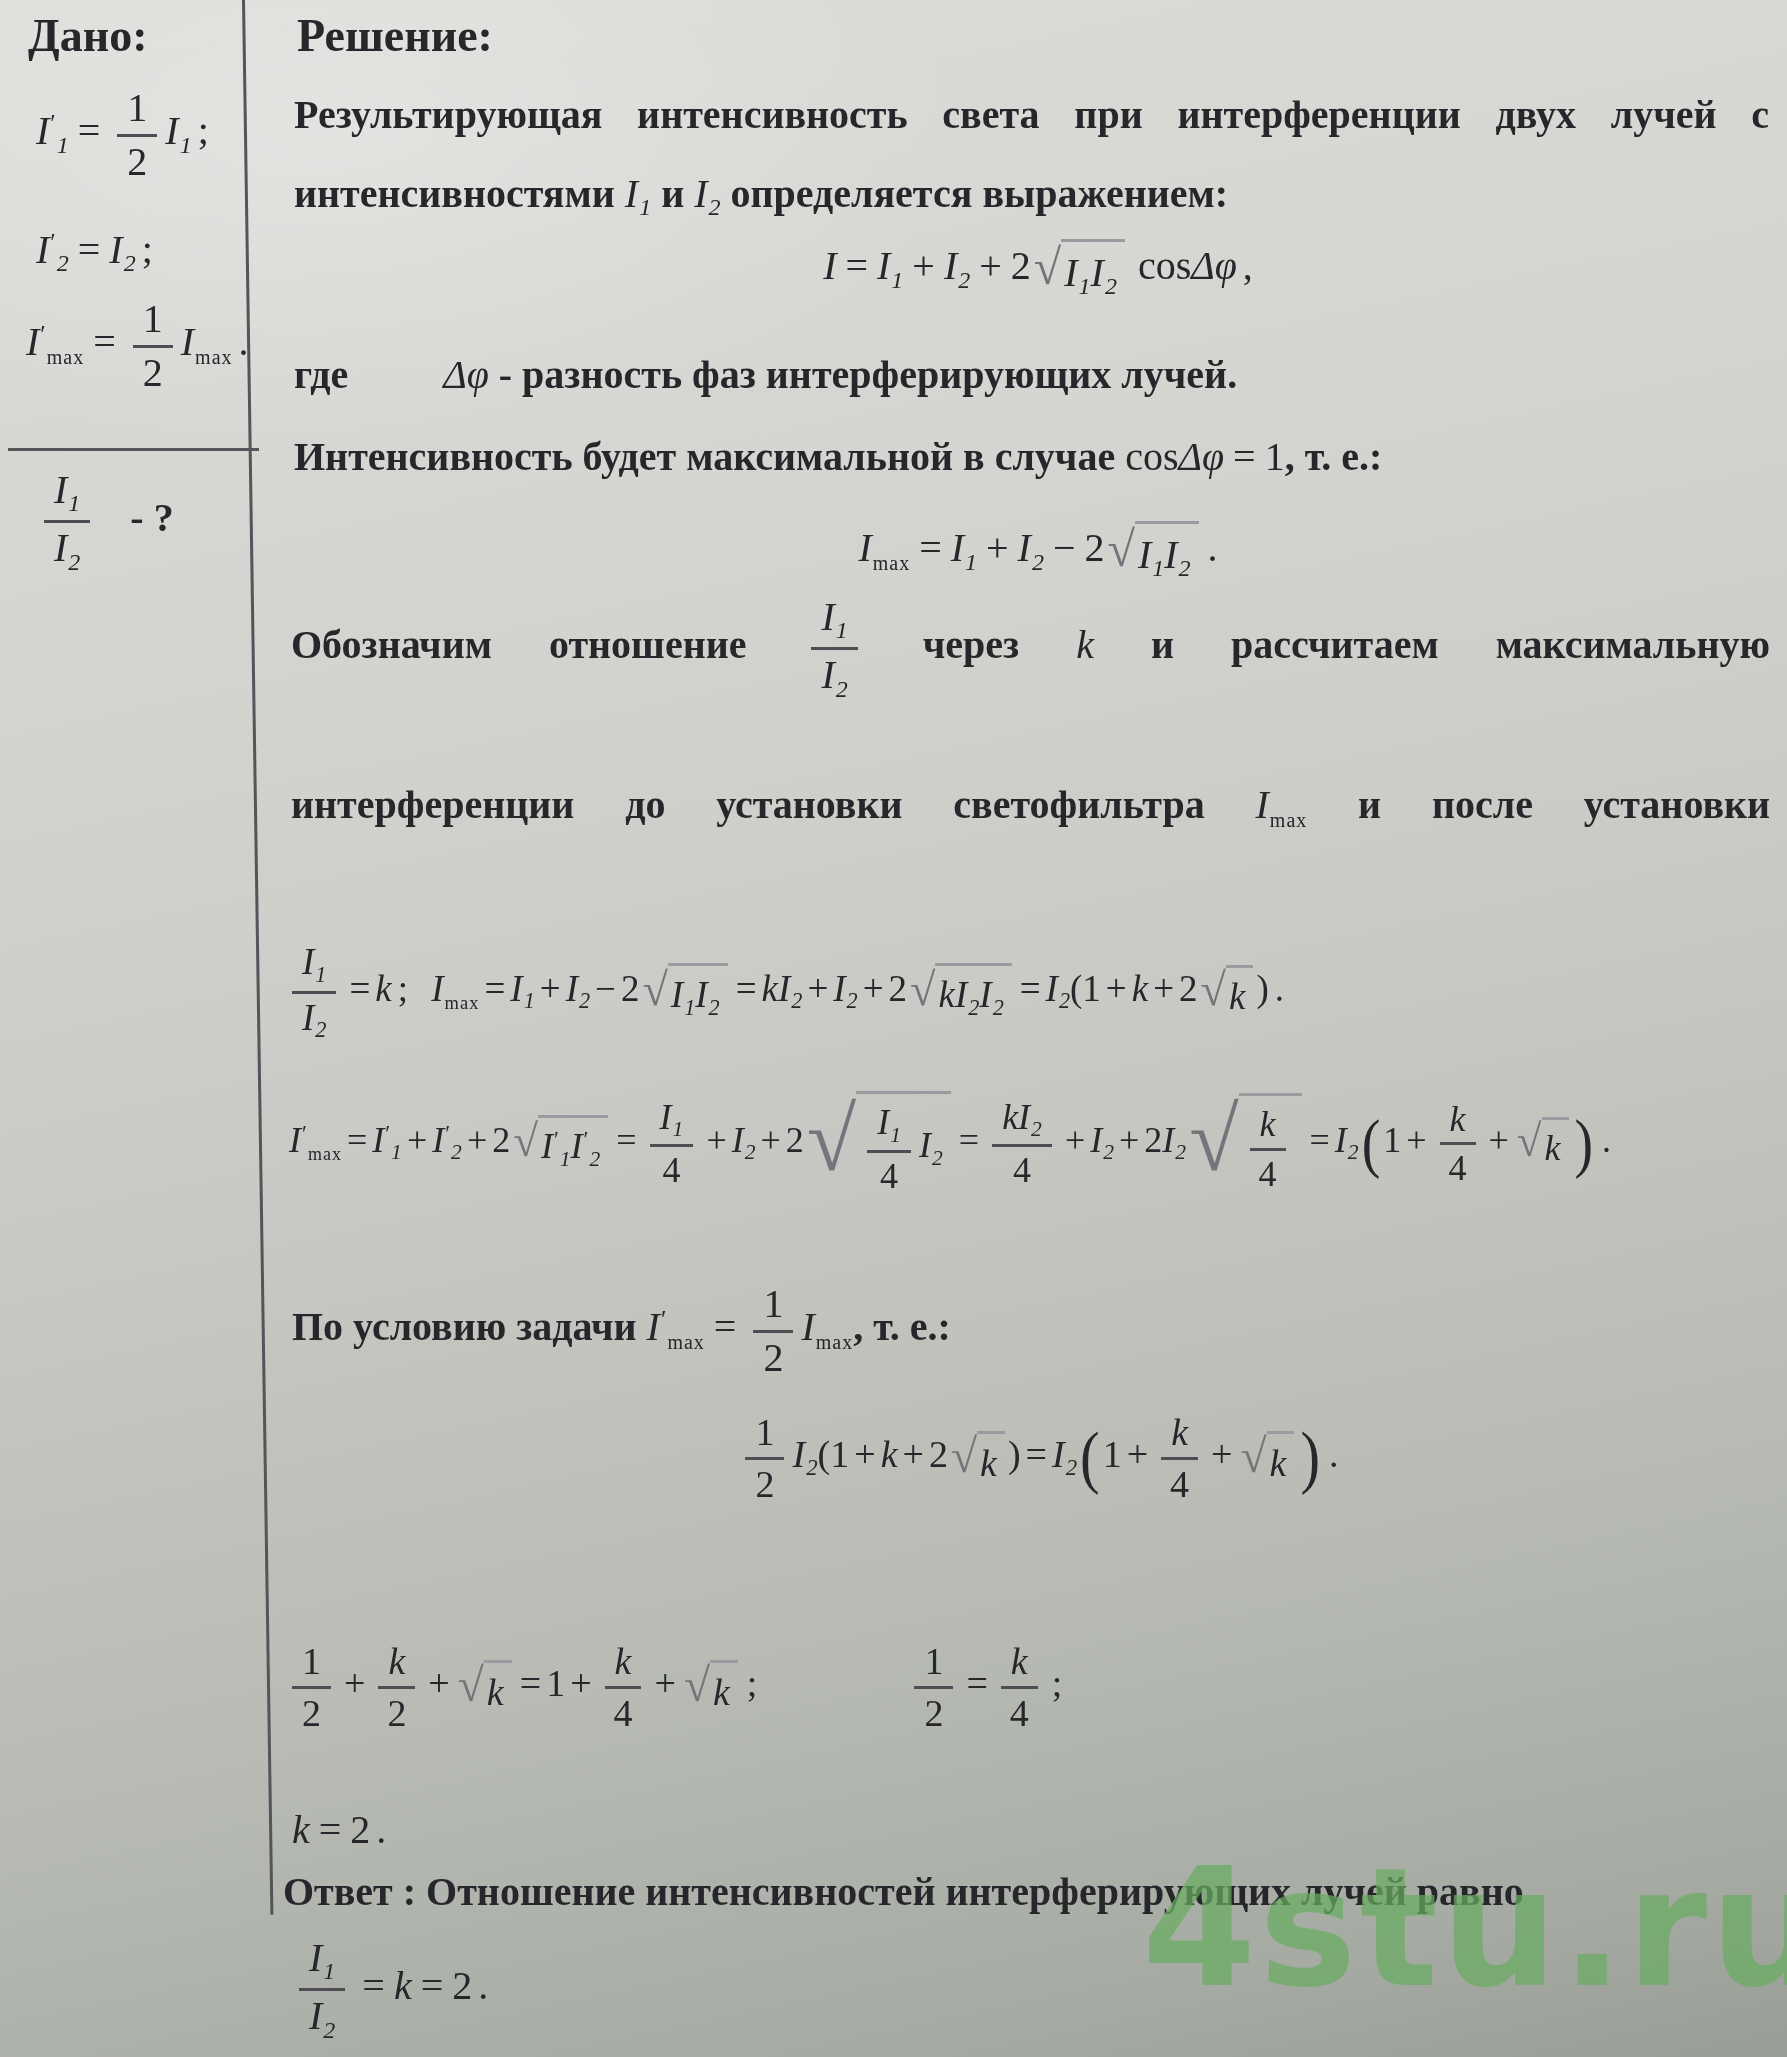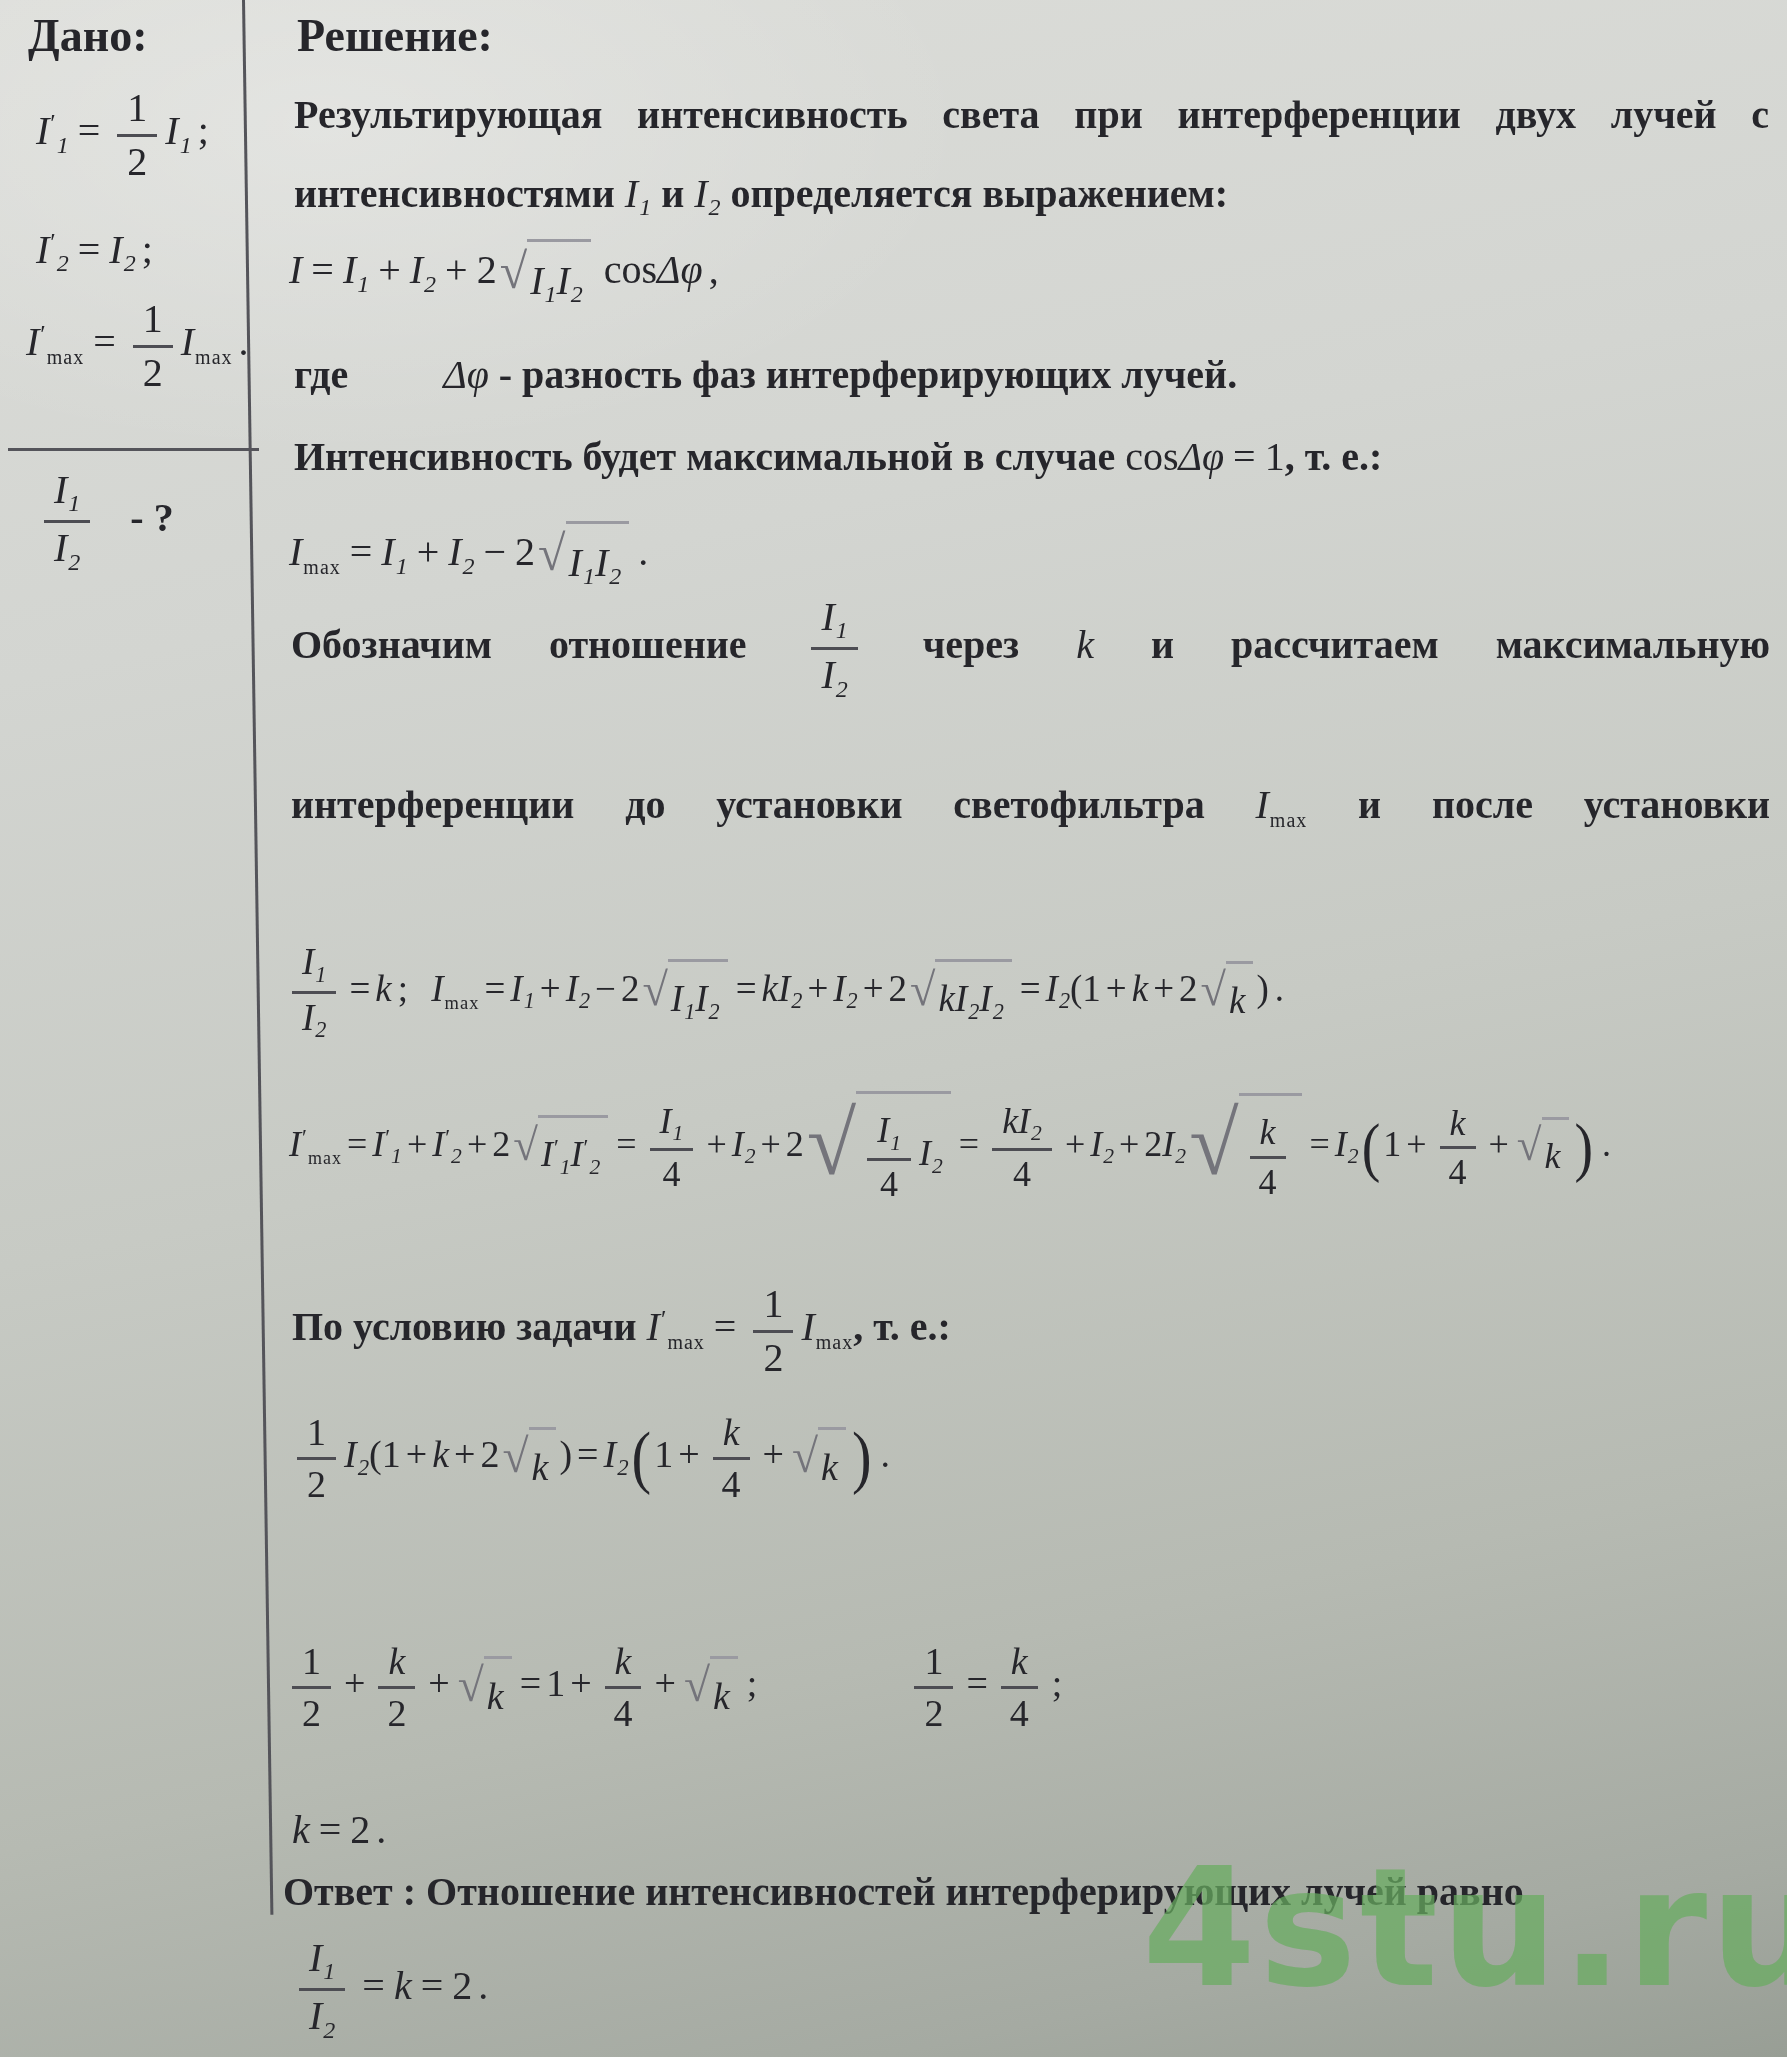--- a/index.html
+++ b/index.html
@@ -5,38 +5,38 @@
   html,body{margin:0;padding:0;}
   .page{position:relative;width:1787px;height:2058px;overflow:hidden;
     font-family:"Liberation Serif", serif;color:#26262b;
     background:
       radial-gradient(1095px 557px at 18% 6%, rgba(255,255,255,0.25), rgba(255,255,255,0) 60%),
       linear-gradient(168deg,#dcddd9 0%,#d3d5d1 28%,#c7cac4 52%,#b6bab2 76%,#a5aaa2 92%,#989e95 100%);
   }
   .line{position:absolute;white-space:nowrap;font-weight:700;font-size:40px;line-height:1.15;text-align:center;}
   .title{font-size:46px;}
   .j{white-space:normal;text-align:justify;text-align-last:justify;}
-  .ctr{text-align:left;}
+  .ctr{text-align:center;}
   i{font-style:italic;font-weight:400;}
   .n{font-weight:400;}
   .o{font-weight:400;margin:0 9px;}
   .tight .o{margin:0 5px;}
   .p{font-weight:400;margin-left:6px;}
   sub{font-size:0.6em;font-style:italic;font-weight:400;vertical-align:-0.35em;margin-left:1px;}
   sub.r{font-style:normal;font-size:0.5em;letter-spacing:1px;vertical-align:-0.45em;}
   sup{font-size:0.62em;font-weight:400;vertical-align:0.5em;margin-left:1px;}
   .g{display:inline;}
   .f{display:inline-flex;flex-direction:column;align-items:center;vertical-align:middle;
      margin:0 8px;font-weight:400;line-height:1.12;}
   .fn{padding:0 10px 3px;border-bottom:3px solid #4d4d53;}
   .fd{padding-top:3px;}
   .q{display:inline-flex;align-items:center;vertical-align:middle;font-weight:400;margin:0 3px;}
   .qs{font-weight:400;font-size:1.25em;line-height:0.9;color:#74747b;transform:translateY(-0.05em);}
   .q.tall .qs{font-size:2.5em;line-height:0.8;}
-  .qr{display:inline-block;border-top:3px solid #9a9aa1;padding:16px 8px 0 3px;}
+  .qr{display:inline-block;border-top:3px solid #9a9aa1;padding:8px 8px 0 3px;}
   .bp{font-weight:400;font-size:1.55em;line-height:0.85;display:inline-block;
       transform:scaleY(1.18);vertical-align:middle;margin:0 3px;}
   .vdiv{position:absolute;left:242px;top:0;width:3px;height:1915px;background:#54545a;
       transform:rotate(-0.85deg);transform-origin:top center;}
   .hdiv{position:absolute;left:8px;top:448px;width:251px;height:3px;background:#54545a;}
   .gap1{display:inline-block;width:95px;}
   .gap2{display:inline-block;width:149px;}
   .watermark{position:absolute;left:1142px;top:1833px;font-size:164px;font-weight:700;
       font-family:"DejaVu Sans", sans-serif;color:rgba(104,172,96,0.72);letter-spacing:3px;}
 </style>

